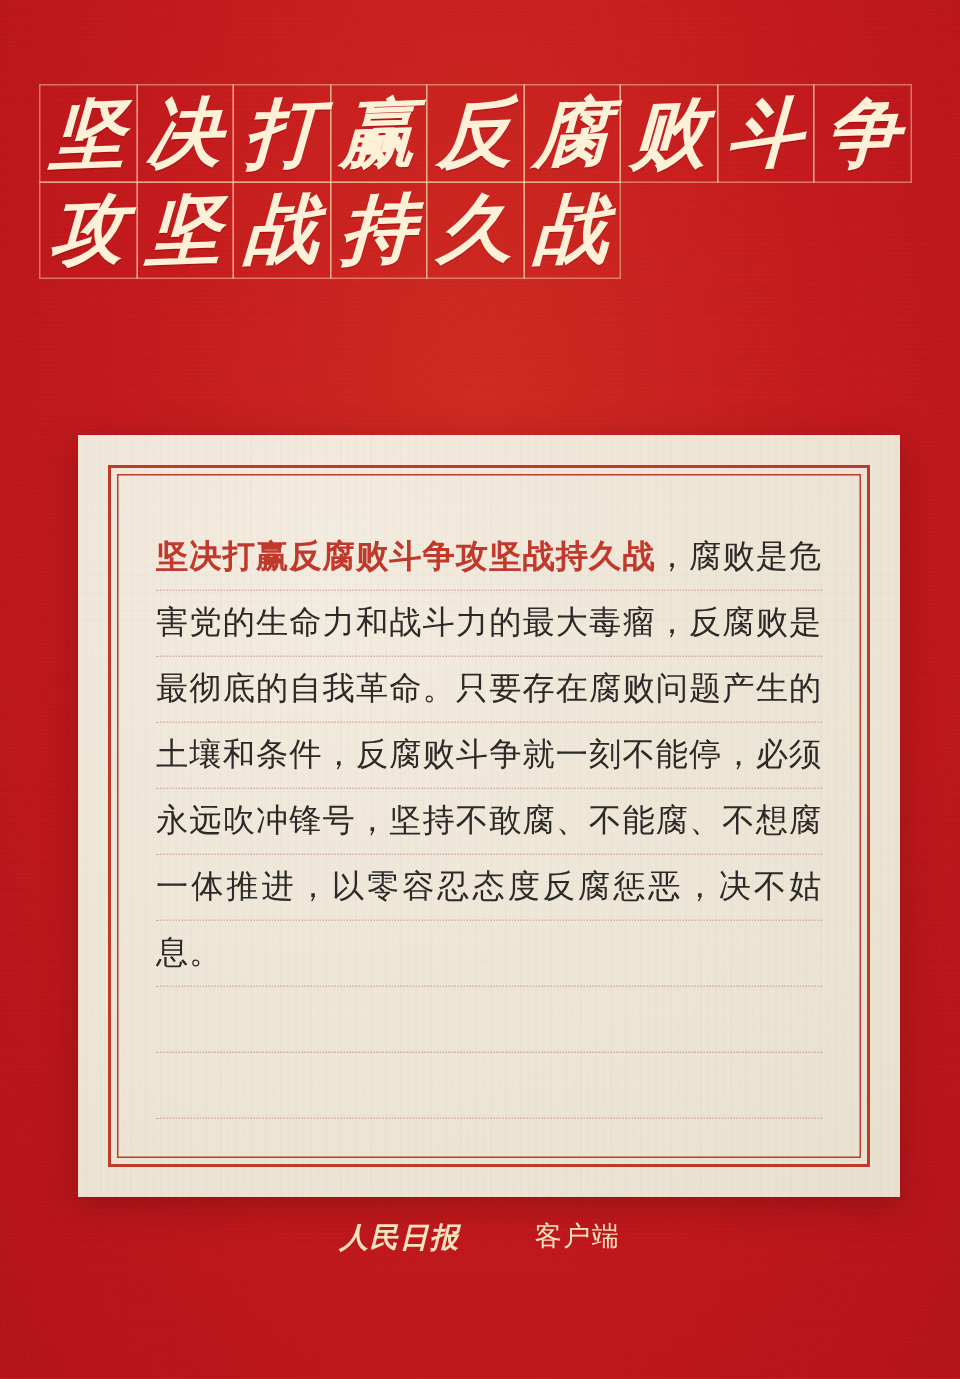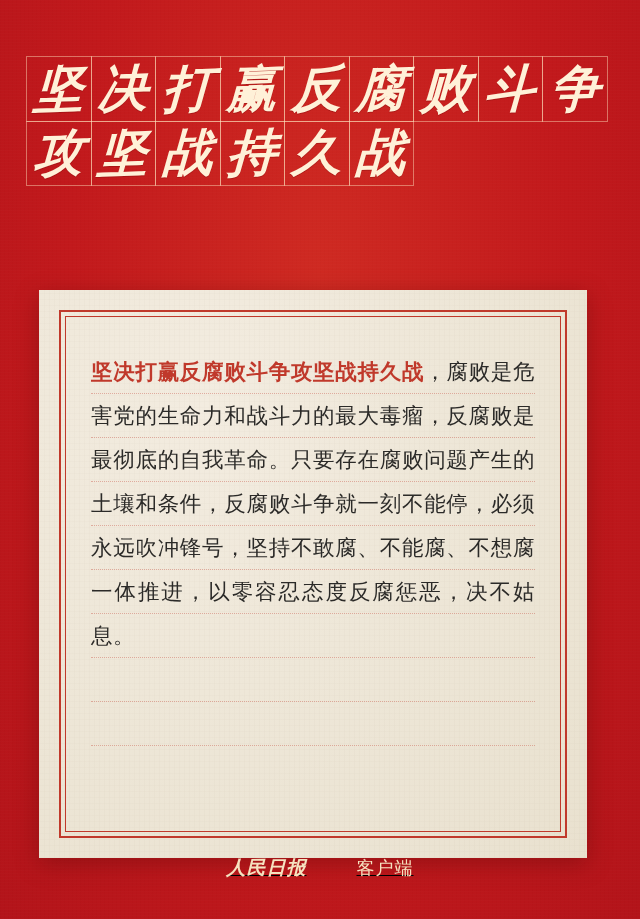--- a/index.html
+++ b/index.html
@@ -62,24 +62,24 @@
     text-shadow: 0 1px 0 rgba(120,10,10,.35);
     font-style: italic;
     letter-spacing: 0;
     transform: skewX(-4deg) rotate(-2deg);
   }
   .grid-cell.empty { border-color: transparent; }
 
   
   .card {
     position: absolute;
-    left: 39px;
+    left: 52px;
     top: 290px;
     width: 548px;
-    height: 568px;
+    height: 508px;
     background:
       radial-gradient(ellipse at 30% 20%, #f3ece0 0%, #eee7d8 45%, #e9e1cf 100%);
     box-shadow: 0 6px 22px rgba(80,8,8,.35);
   }
   .card-texture {
     position: absolute;
     inset: 0;
     pointer-events: none;
     opacity: .35;
     background-image:
@@ -129,26 +129,24 @@
     height: 44px;
     border-bottom: 1px dotted rgba(192,57,43,.35);
     box-sizing: border-box;
   }
 
   
   .footer {
     position: absolute;
     left: 0;
     right: 0;
-    top: 855px;
+    top: 812px;
     display: flex;
-    align-items: center;
     justify-content: center;
     gap: 7px;
-    text-decoration: underline;
   }
   .footer .brand {
     font-family: "DejaVu Serif", "Liberation Serif", serif;
     font-weight: bold;
     font-size: 19px;
     color: #f6e2c0;
     letter-spacing: 1px;
     font-style: italic;
   }
   .footer .app {

